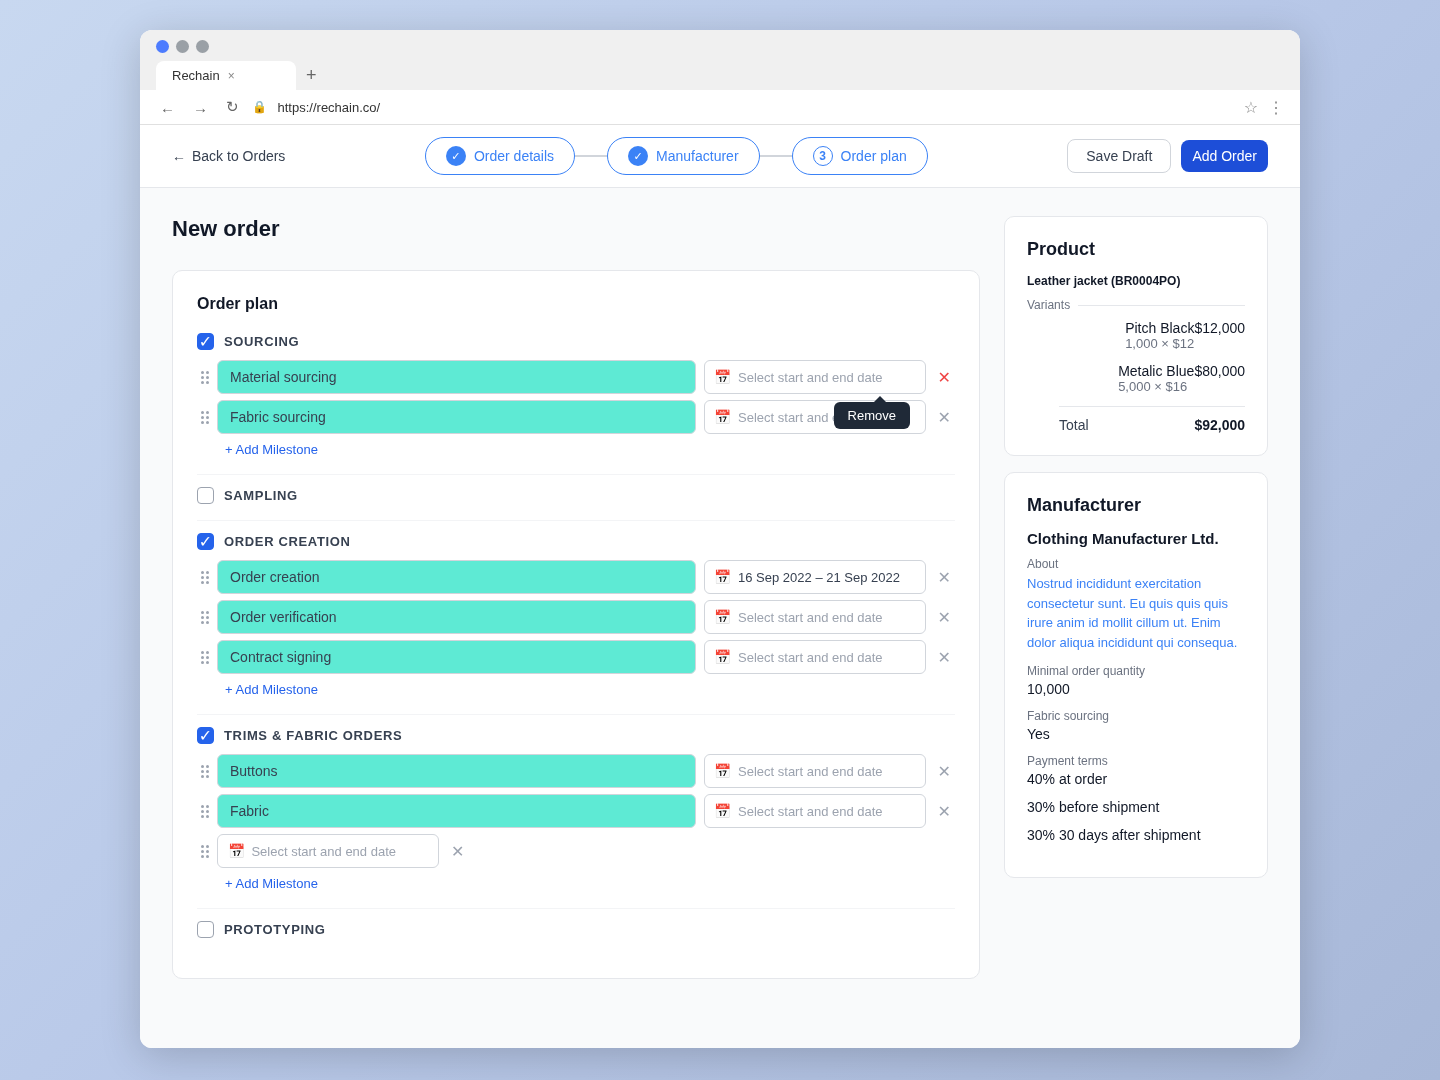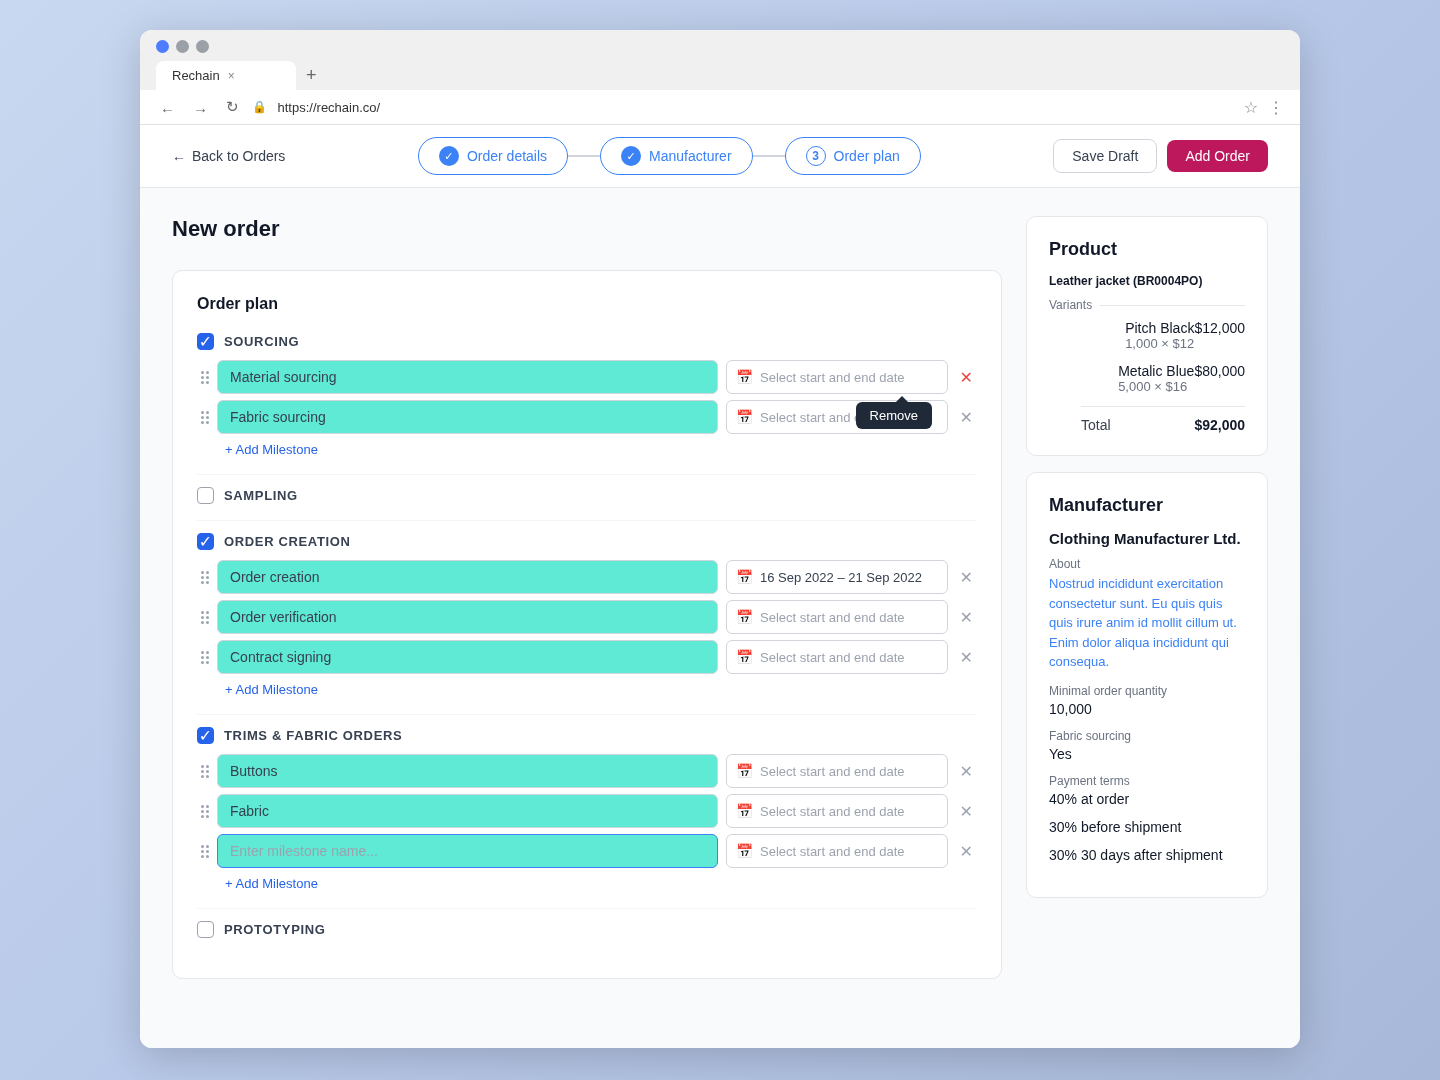--- a/index.html
+++ b/index.html
@@ -112,36 +112,36 @@
     }
     .header-actions {
       display: flex; gap: 10px; align-items: center;
     }
     .btn-draft {
       border: 1.5px solid #d1d5db; background: #fff;
       padding: 8px 18px; border-radius: 8px;
       font-size: 14px; color: #374151; cursor: pointer;
     }
     .btn-primary {
-      background: #be185d; color: #fff;
-      padding: 8px 18px; border-radius: 8px;
+      background: #1d4ed8; color: #fff;
+      padding: 8px 11px; border-radius: 8px;
       font-size: 14px; font-weight: 500; cursor: pointer; border: none;
     }
     
     .main-content {
       background: #f9fafb;
       padding: 28px 32px;
       display: flex; gap: 24px;
       min-height: 860px;
     }
     .left-panel {
       flex: 1; min-width: 0;
     }
     .right-panel {
-      width: 242px; flex-shrink: 0;
+      width: 264px; flex-shrink: 0;
     }
     .page-title {
       font-size: 22px; font-weight: 700; color: #111827;
       margin-bottom: 28px;
     }
     .order-plan-card {
       background: #fff;
       border-radius: 10px;
       border: 1px solid #e5e7eb;
       padding: 24px;
@@ -542,21 +542,20 @@
 
             <div class="milestone-row">
               <div class="drag-dots">
                 <div class="drag-dot"></div>
                   <div class="drag-dot"></div>
                 <div class="drag-dot"></div>
                   <div class="drag-dot"></div>
                 <div class="drag-dot"></div>
                   <div class="drag-dot"></div>
               </div>
-              <input class="milestone-name-input focused-blue" placeholder="Enter milestone name..." style="">
               <div class="date-input-wrap">
                 <span class="cal-icon">📅</span>
                 <span>Select start and end date</span>
               </div>
               <button class="remove-btn-gray">✕</button>
             </div>
           </div>
           <span class="add-milestone">+ Add Milestone</span>
         </div>
 

